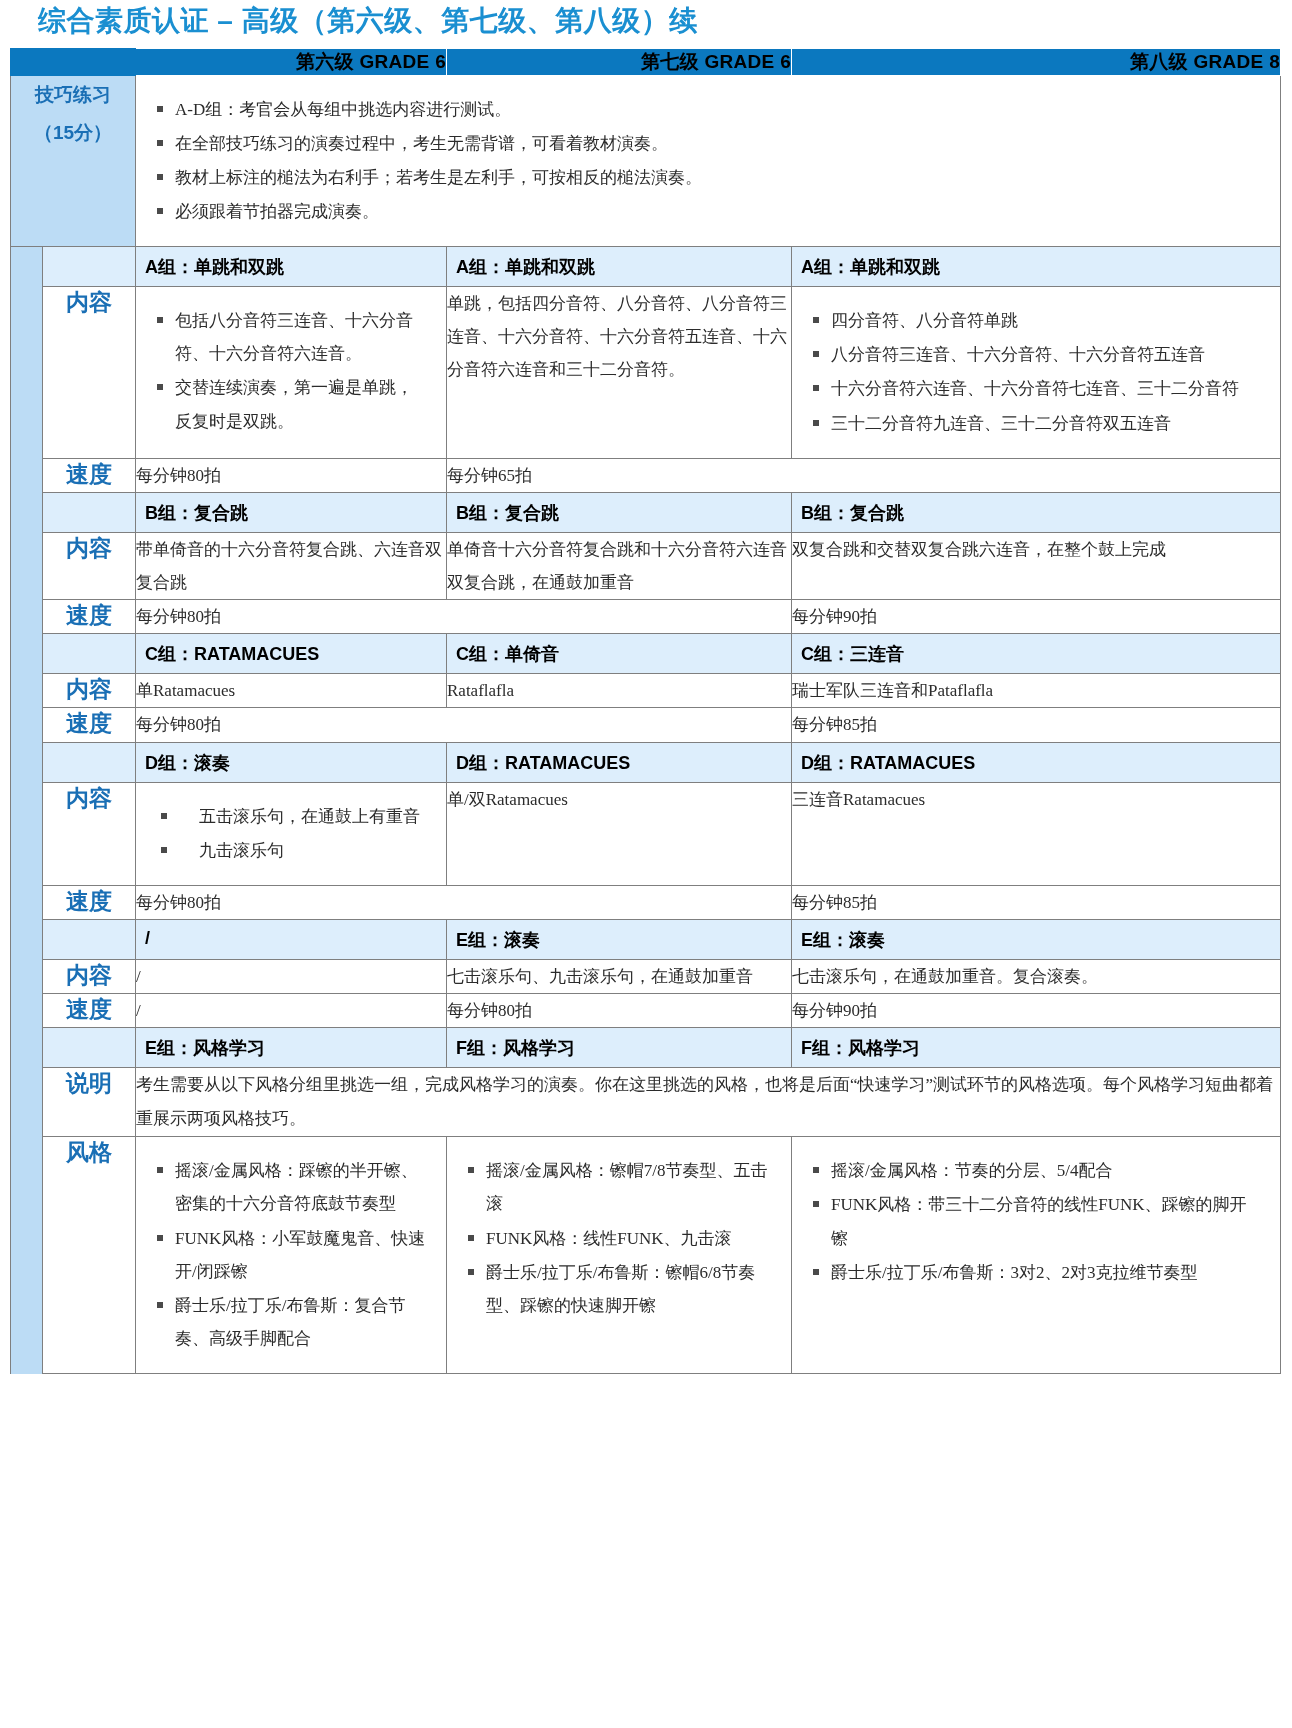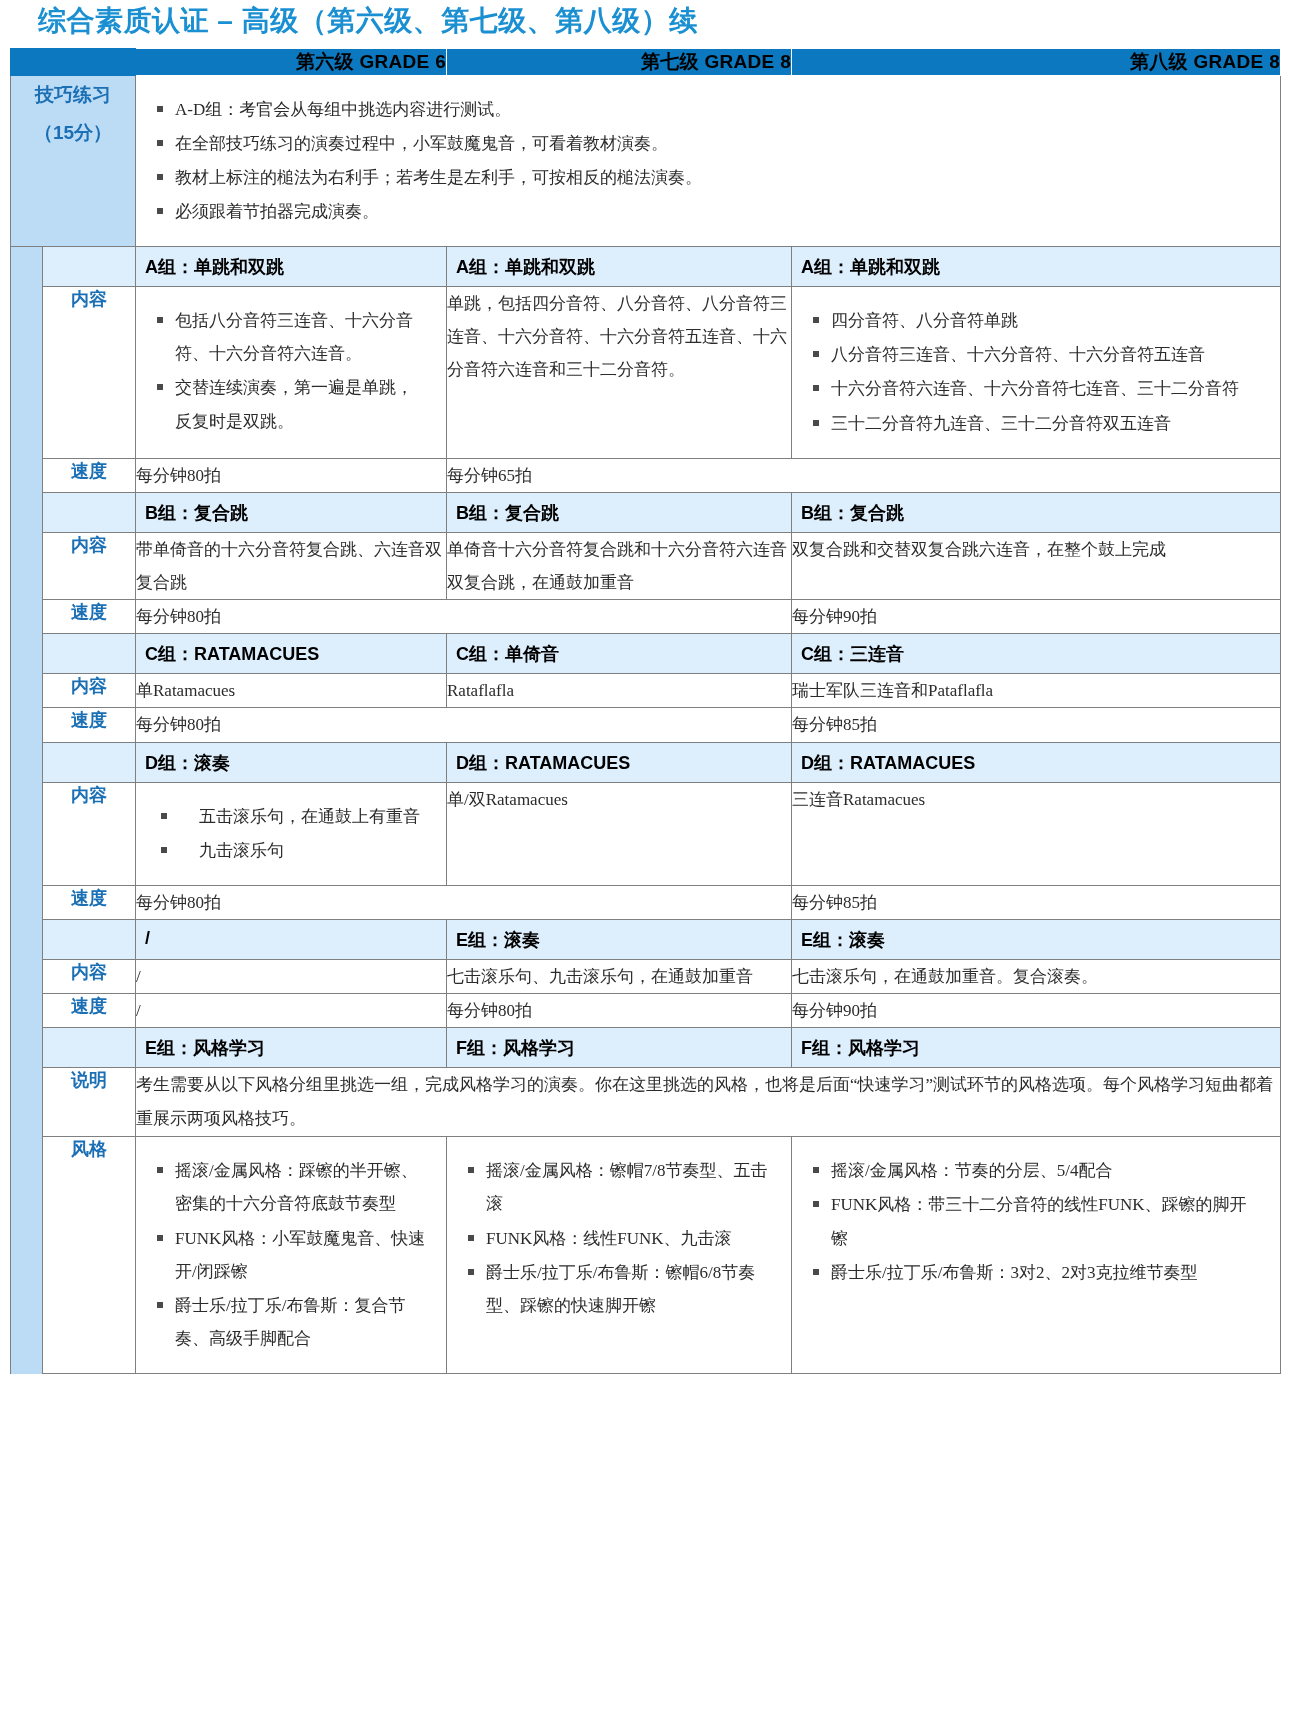--- a/index.html
+++ b/index.html
@@ -75,21 +75,21 @@
     padding:12px 2px;
     line-height:2.0;
   }
   .sec-head .sub{display:block;}
 
   
   .rlabel{
     color:#1a6fb5;
     font-family:"Liberation Sans","DejaVu Sans",sans-serif;
     font-weight:bold;
-    font-size:18px;
+    font-size:23px;
     text-align:center;
     padding:9px 2px 6px 2px;
     background:#ffffff;
   }
 
   
   .group-band{
     background:#ddeefc;
   }
   .group-band .gtxt{
@@ -151,33 +151,33 @@
         <col class="c-label">
         <col class="c-g6">
         <col class="c-g7">
         <col class="c-g8">
     </colgroup>
     <tbody>
 
       <tr>
         <td class="hdr-blank" colspan="2"></td>
         <td class="hdr-cell">第六级 GRADE 6</td>
-        <td class="hdr-cell">第七级 GRADE 8</td>
+        <td class="hdr-cell">第七级 GRADE 6</td>
         <td class="hdr-cell">第八级 GRADE 8</td>
       </tr>
 
       <tr>
         <td class="sec-head" colspan="2">
           <span class="sub">技巧练习</span>
           <span class="sub">（15分）</span>
         </td>
         <td class="cell" colspan="3">
           <ul class="bl tech-list">
             <li>A-D组：考官会从每组中挑选内容进行测试。</li>
-            <li>在全部技巧练习的演奏过程中，小军鼓魔鬼音，可看着教材演奏。</li>
+            <li>在全部技巧练习的演奏过程中，考生无需背谱，可看着教材演奏。</li>
             <li>教材上标注的槌法为右利手；若考生是左利手，可按相反的槌法演奏。</li>
             <li>必须跟着节拍器完成演奏。</li>
           </ul>
         </td>
       </tr>
 
       <tr class="group-band">
         <td class="strip" rowspan="22"></td>
         <td>
             <span class="gtxt"></span>

